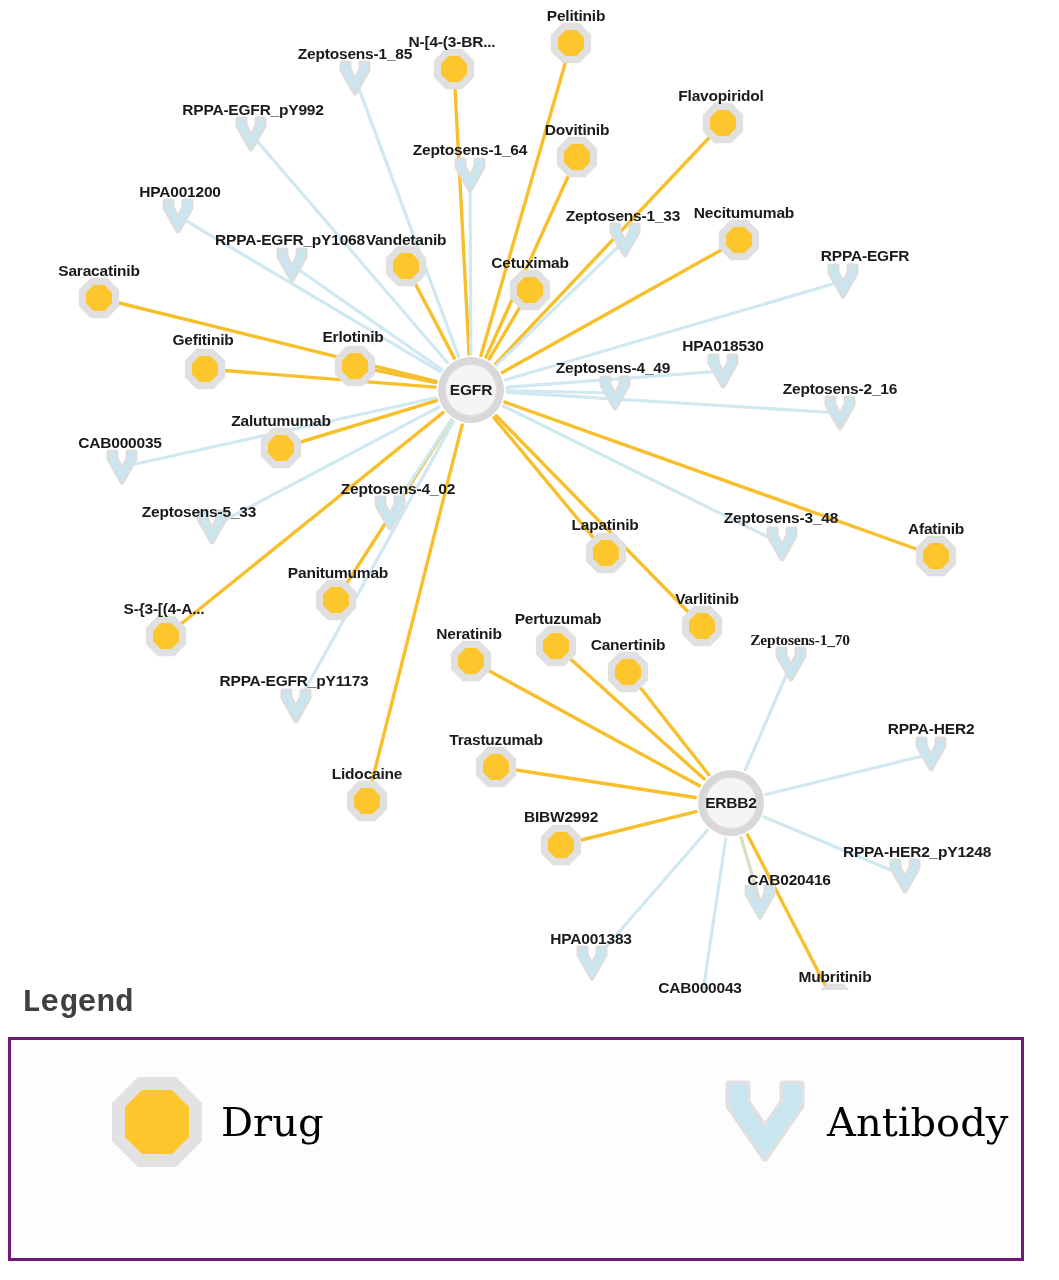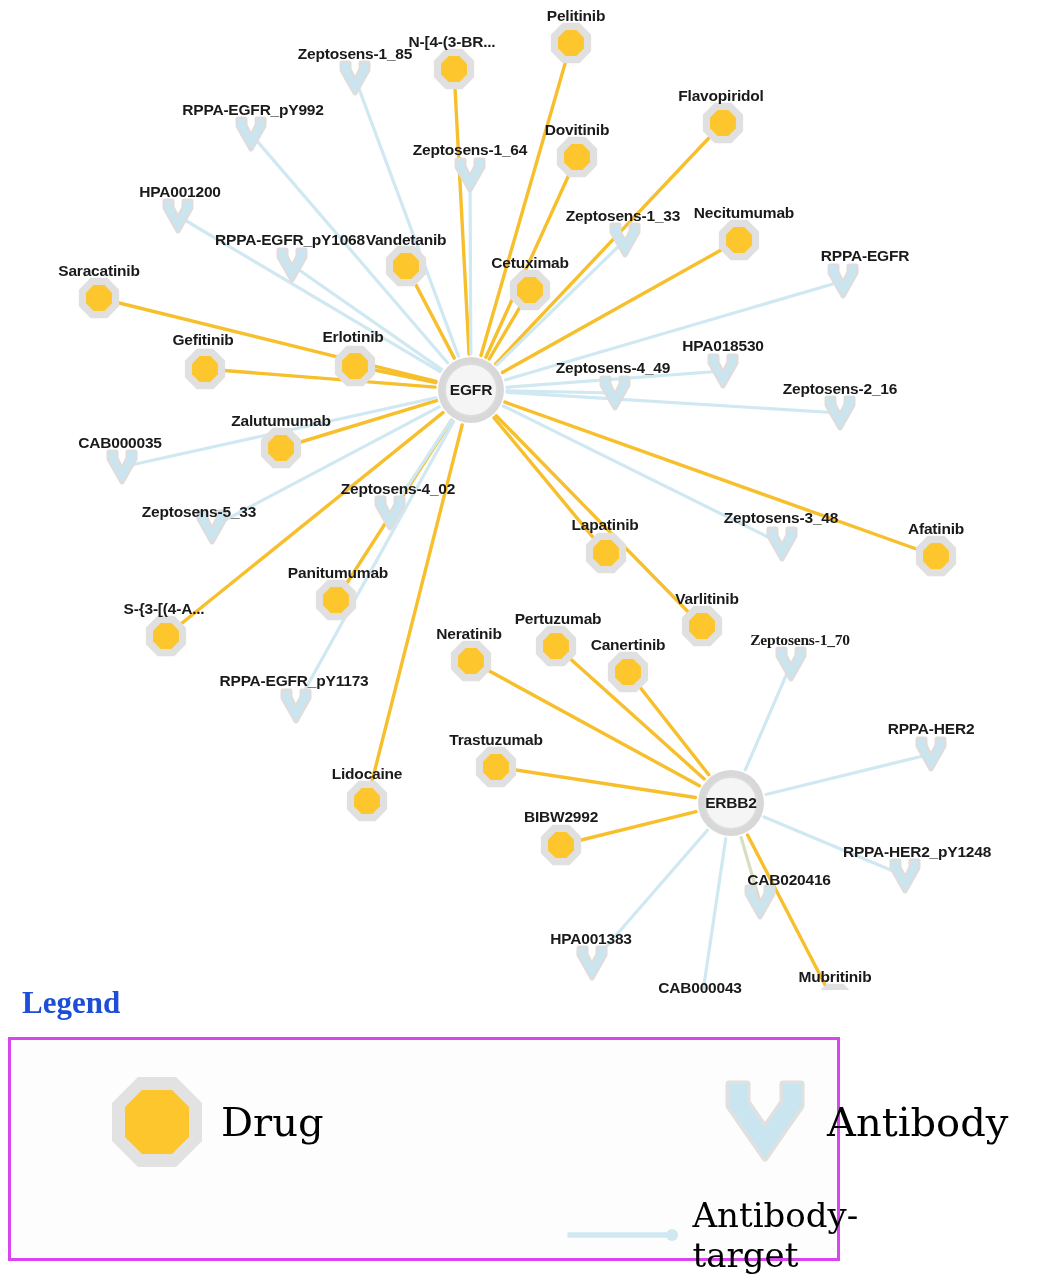--- a/index.html
+++ b/index.html
@@ -23,27 +23,27 @@
     white-space: nowrap;
     transform: translate(-50%, -50%);
     letter-spacing: -0.2px;
     pointer-events: none;
   }
 
   
   #legend { position: absolute; left: 0; top: 985px; width: 1059px; height: 295px; }
   #legend-title {
     position: absolute; left: 22px; top: 0px;
-    font-family: Liberation Serif, serif;
-    font-size: 31px; font-weight: bold; color: #1d4ed8;
+    font-family: Liberation Mono, monospace;
+    font-size: 31px; font-weight: bold; color: #404040;
   }
   #legend-box {
     position: absolute; left: 8px; top: 52px;
-    width: 832px; height: 224px;
-    border: 3px solid #d946ef; background: #fdfdfd;
+    width: 1016px; height: 224px;
+    border: 3px solid #701a75; background: #fdfdfd;
   }
   .legend-row1 { position: absolute; left: 0; top: 26px; width: 100%; height: 110px; }
   .legend-item { position: absolute; display: flex; align-items: center; }
   .legend-text {
     font-family: "DejaVu Serif", serif;
     font-size: 40px; color: #000; margin-left: 18px;
   }
   .legend-row2 { position: absolute; left: 0; top: 150px; width: 100%; height: 70px; }
   .legend-text2 {
     font-family: "DejaVu Serif", serif;
@@ -359,24 +359,17 @@
             <path d="M8,8 L8,30 L44,82 L80,30 L80,8 L62,8 L62,26 L44,52 L26,26 L26,8 Z" fill="#c9e5f0" stroke="#e0e0e0" stroke-width="7" stroke-linejoin="round"></path>
             <path d="M8,8 L8,30 L44,82 L80,30 L80,8 L62,8 L62,26 L44,52 L26,26 L26,8 Z" fill="#c9e5f0"></path>
           </svg>
           <span class="legend-text">Antibody</span>
         </div>
 
       </div>
 
       <div class="legend-row2">
 
-        <div class="legend-item" style="left:555px; top:5px;">
-          <svg width="155" height="40" viewBox="0 0 155 40">
-            <line x1="2" y1="20" x2="135" y2="20" stroke="#cfe8f2" stroke-width="7"></line>
-            <circle cx="141" cy="20" r="8" fill="#cfe8f2"></circle>
-          </svg>
-          <span class="legend-text2" style="margin-left:10px;">Antibody-target</span>
-        </div>
       </div>
     </div>
   </div>
 
 </div>
 
 </body></html>

